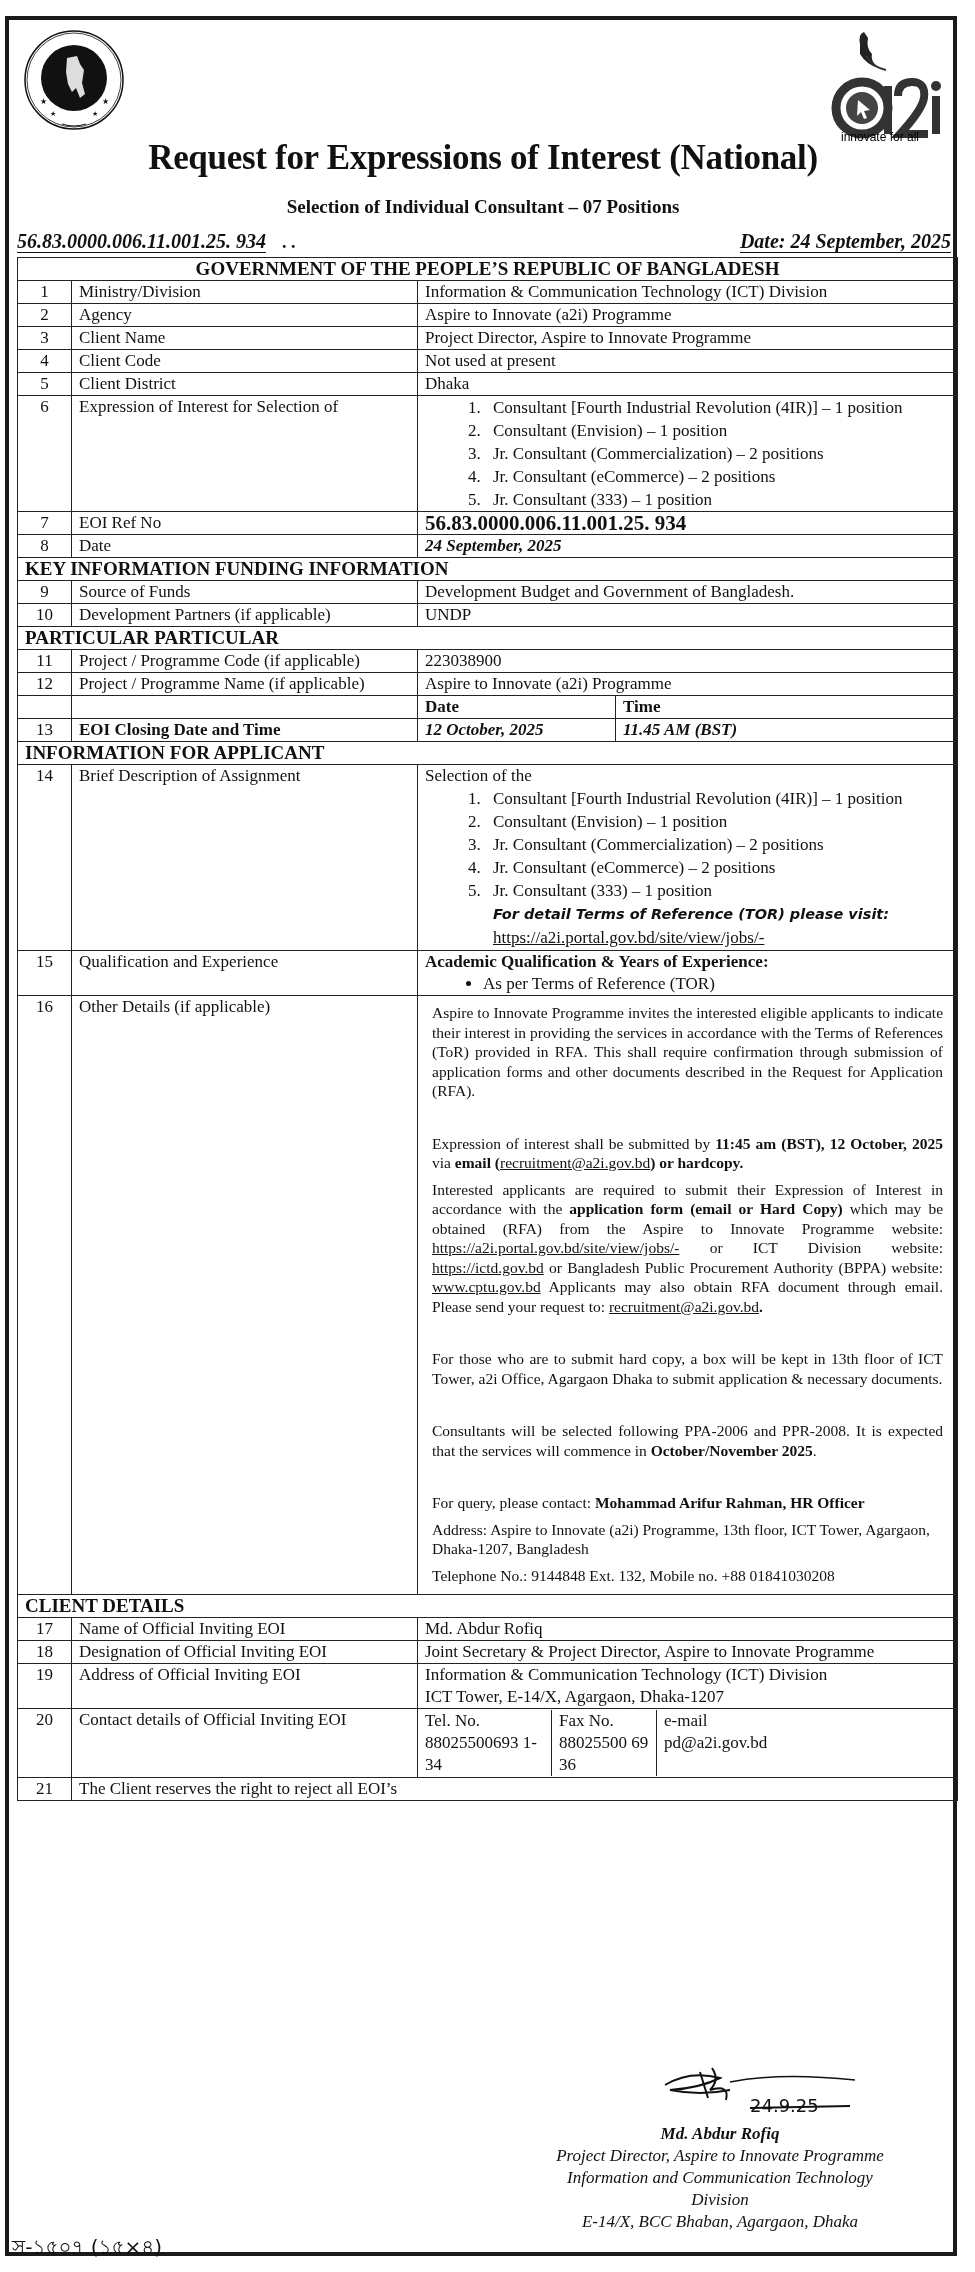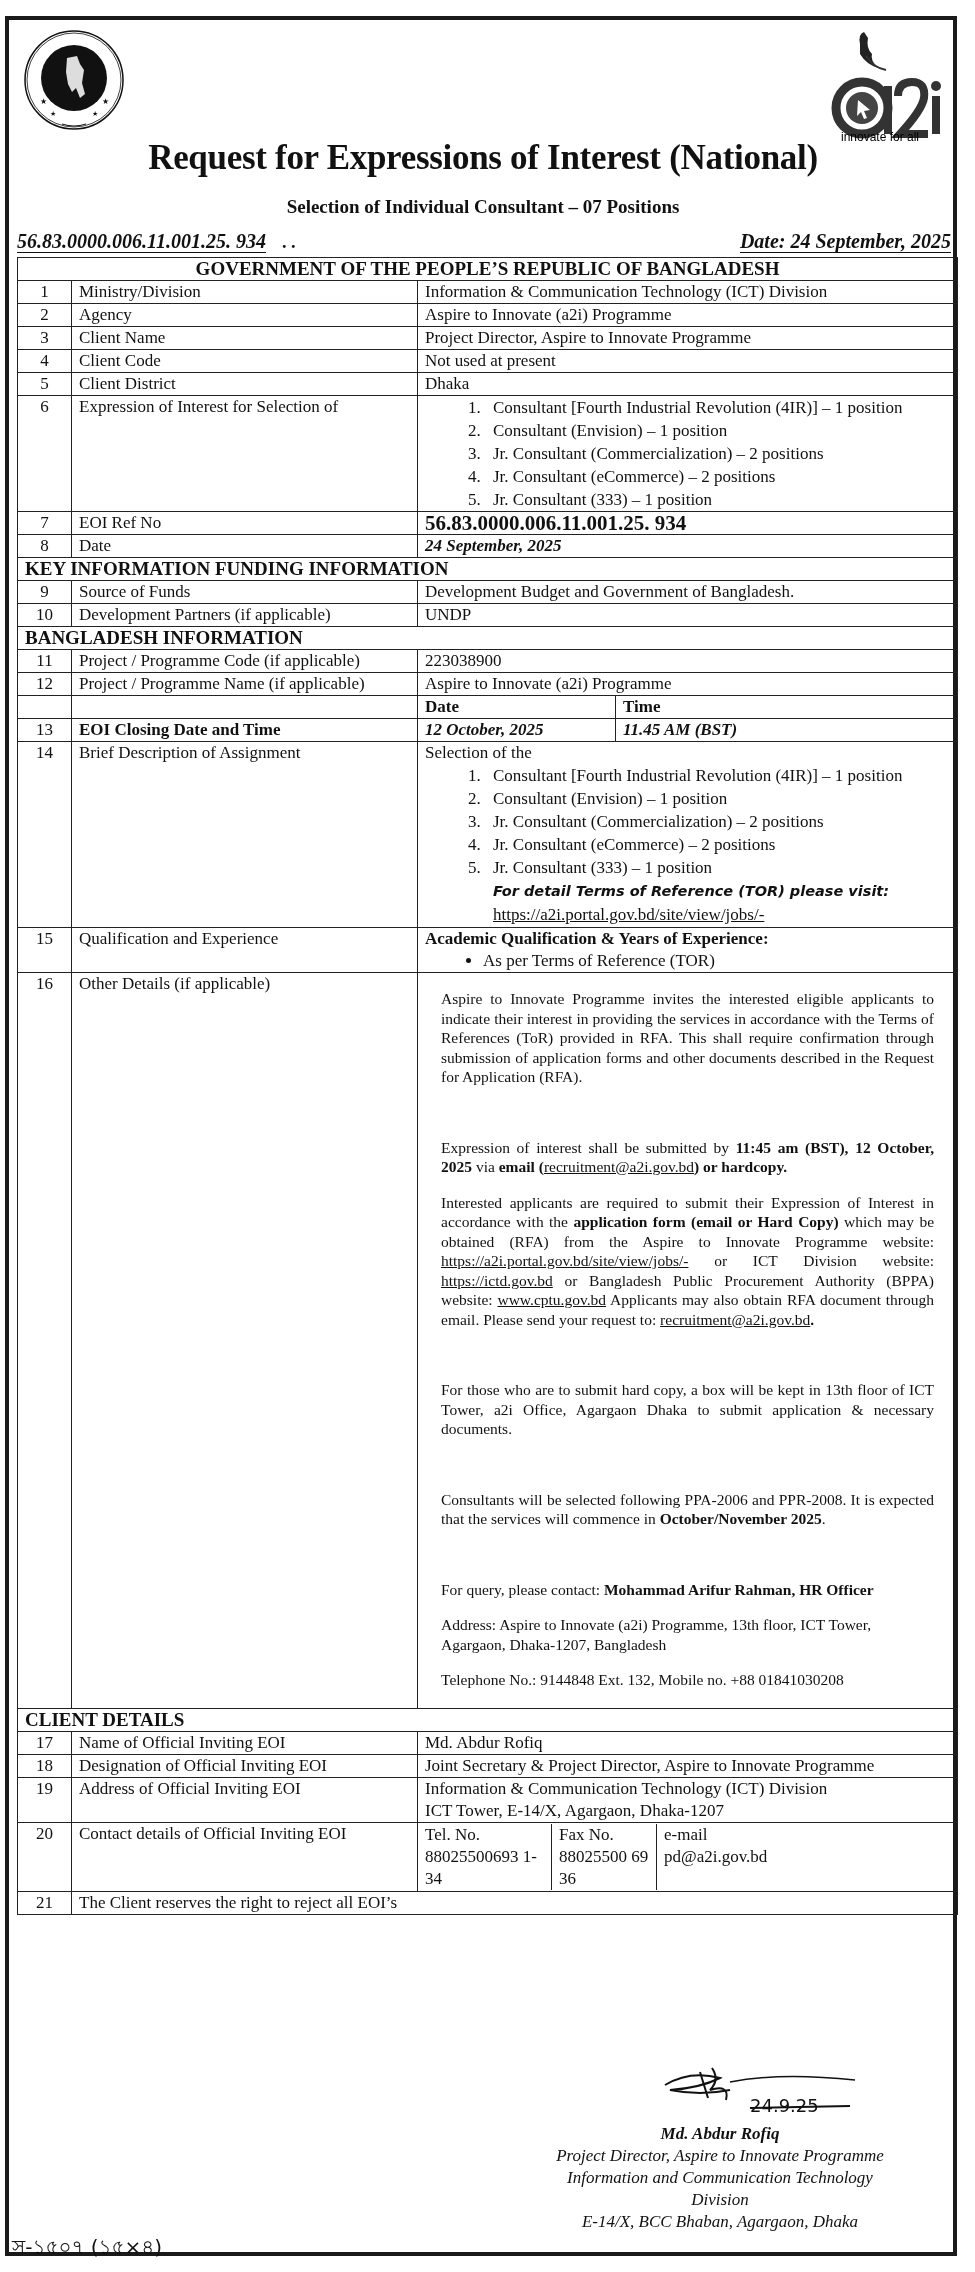--- a/index.html
+++ b/index.html
@@ -33,21 +33,21 @@
     .bold { font-weight: bold; }
     .bi { font-weight: bold; font-style: italic; }
     .bigref { font-weight: bold; font-size: 21px; }
     .justify { text-align: justify; }
     ol.pos { margin: 0; padding-left: 60px; }
     ol.pos li { padding-left: 8px; line-height: 23px; }
     .tor { font-family: "DejaVu Sans", sans-serif; font-size: 14.5px; font-weight: bold;
            font-style: italic; padding-left: 68px; line-height: 24px; }
     .torlink { padding-left: 68px; text-decoration: underline; line-height: 24px; }
     ul.qual { margin: 0; padding-left: 58px; }
-    .para { font-size: 15.5px; line-height: 19.5px; text-align: justify; margin: 16px; }
+    .para { font-size: 15.5px; line-height: 19.5px; text-align: justify; margin: 7px; }
     .gap { height: 19px; }
     .u { text-decoration: underline; }
     .split { display: flex; margin: 0 -7px; }
     .split > div { padding: 0 7px; box-sizing: border-box; }
     .split .d { width: 198px; border-right: 1.3px solid #222; }
     .split3 { display: flex; margin: 1px -7px; }
     .split3 > div { padding: 0 7px; box-sizing: border-box; }
     .split3 .t { width: 134px; border-right: 1.3px solid #222; }
     .split3 .f { width: 105px; border-right: 1.3px solid #222; }
 
@@ -159,21 +159,21 @@
     <td class="num">9</td>
     <td>Source of Funds</td>
     <td>Development Budget and Government of Bangladesh.</td>
   </tr>
   <tr>
     <td class="num">10</td>
     <td>Development Partners (if applicable)</td>
     <td>UNDP</td>
   </tr>
   <tr>
-    <td colspan="3" class="hdr">BANGLADESH INFORMATION</td>
+    <td colspan="3" class="hdr">PARTICULAR PARTICULAR</td>
   </tr>
   <tr>
     <td class="num">11</td>
     <td class="justify">Project / Programme Code (if applicable)</td>
     <td>223038900</td>
   </tr>
   <tr>
     <td class="num">12</td>
     <td class="justify">Project / Programme Name (if applicable)</td>
     <td>Aspire to Innovate (a2i) Programme</td>
@@ -190,20 +190,23 @@
   </tr>
   <tr>
     <td class="num">13</td>
     <td class="bold">EOI Closing Date and Time</td>
     <td>
       <div class="split">
         <div class="d bi">12 October, 2025</div>
         <div class="bi">11.45 AM (BST)</div>
       </div>
     </td>
+  </tr>
+  <tr>
+    <td colspan="3" class="hdr">INFORMATION FOR APPLICANT</td>
   </tr>
   <tr>
     <td class="num">14</td>
     <td>Brief Description of Assignment</td>
     <td>
       <div>Selection of the</div>
       <ol class="pos">
         <li>Consultant [Fourth Industrial Revolution (4IR)] – 1 position</li>
         <li>Consultant (Envision) – 1 position</li>
         <li>Jr. Consultant (Commercialization) – 2 positions</li>

